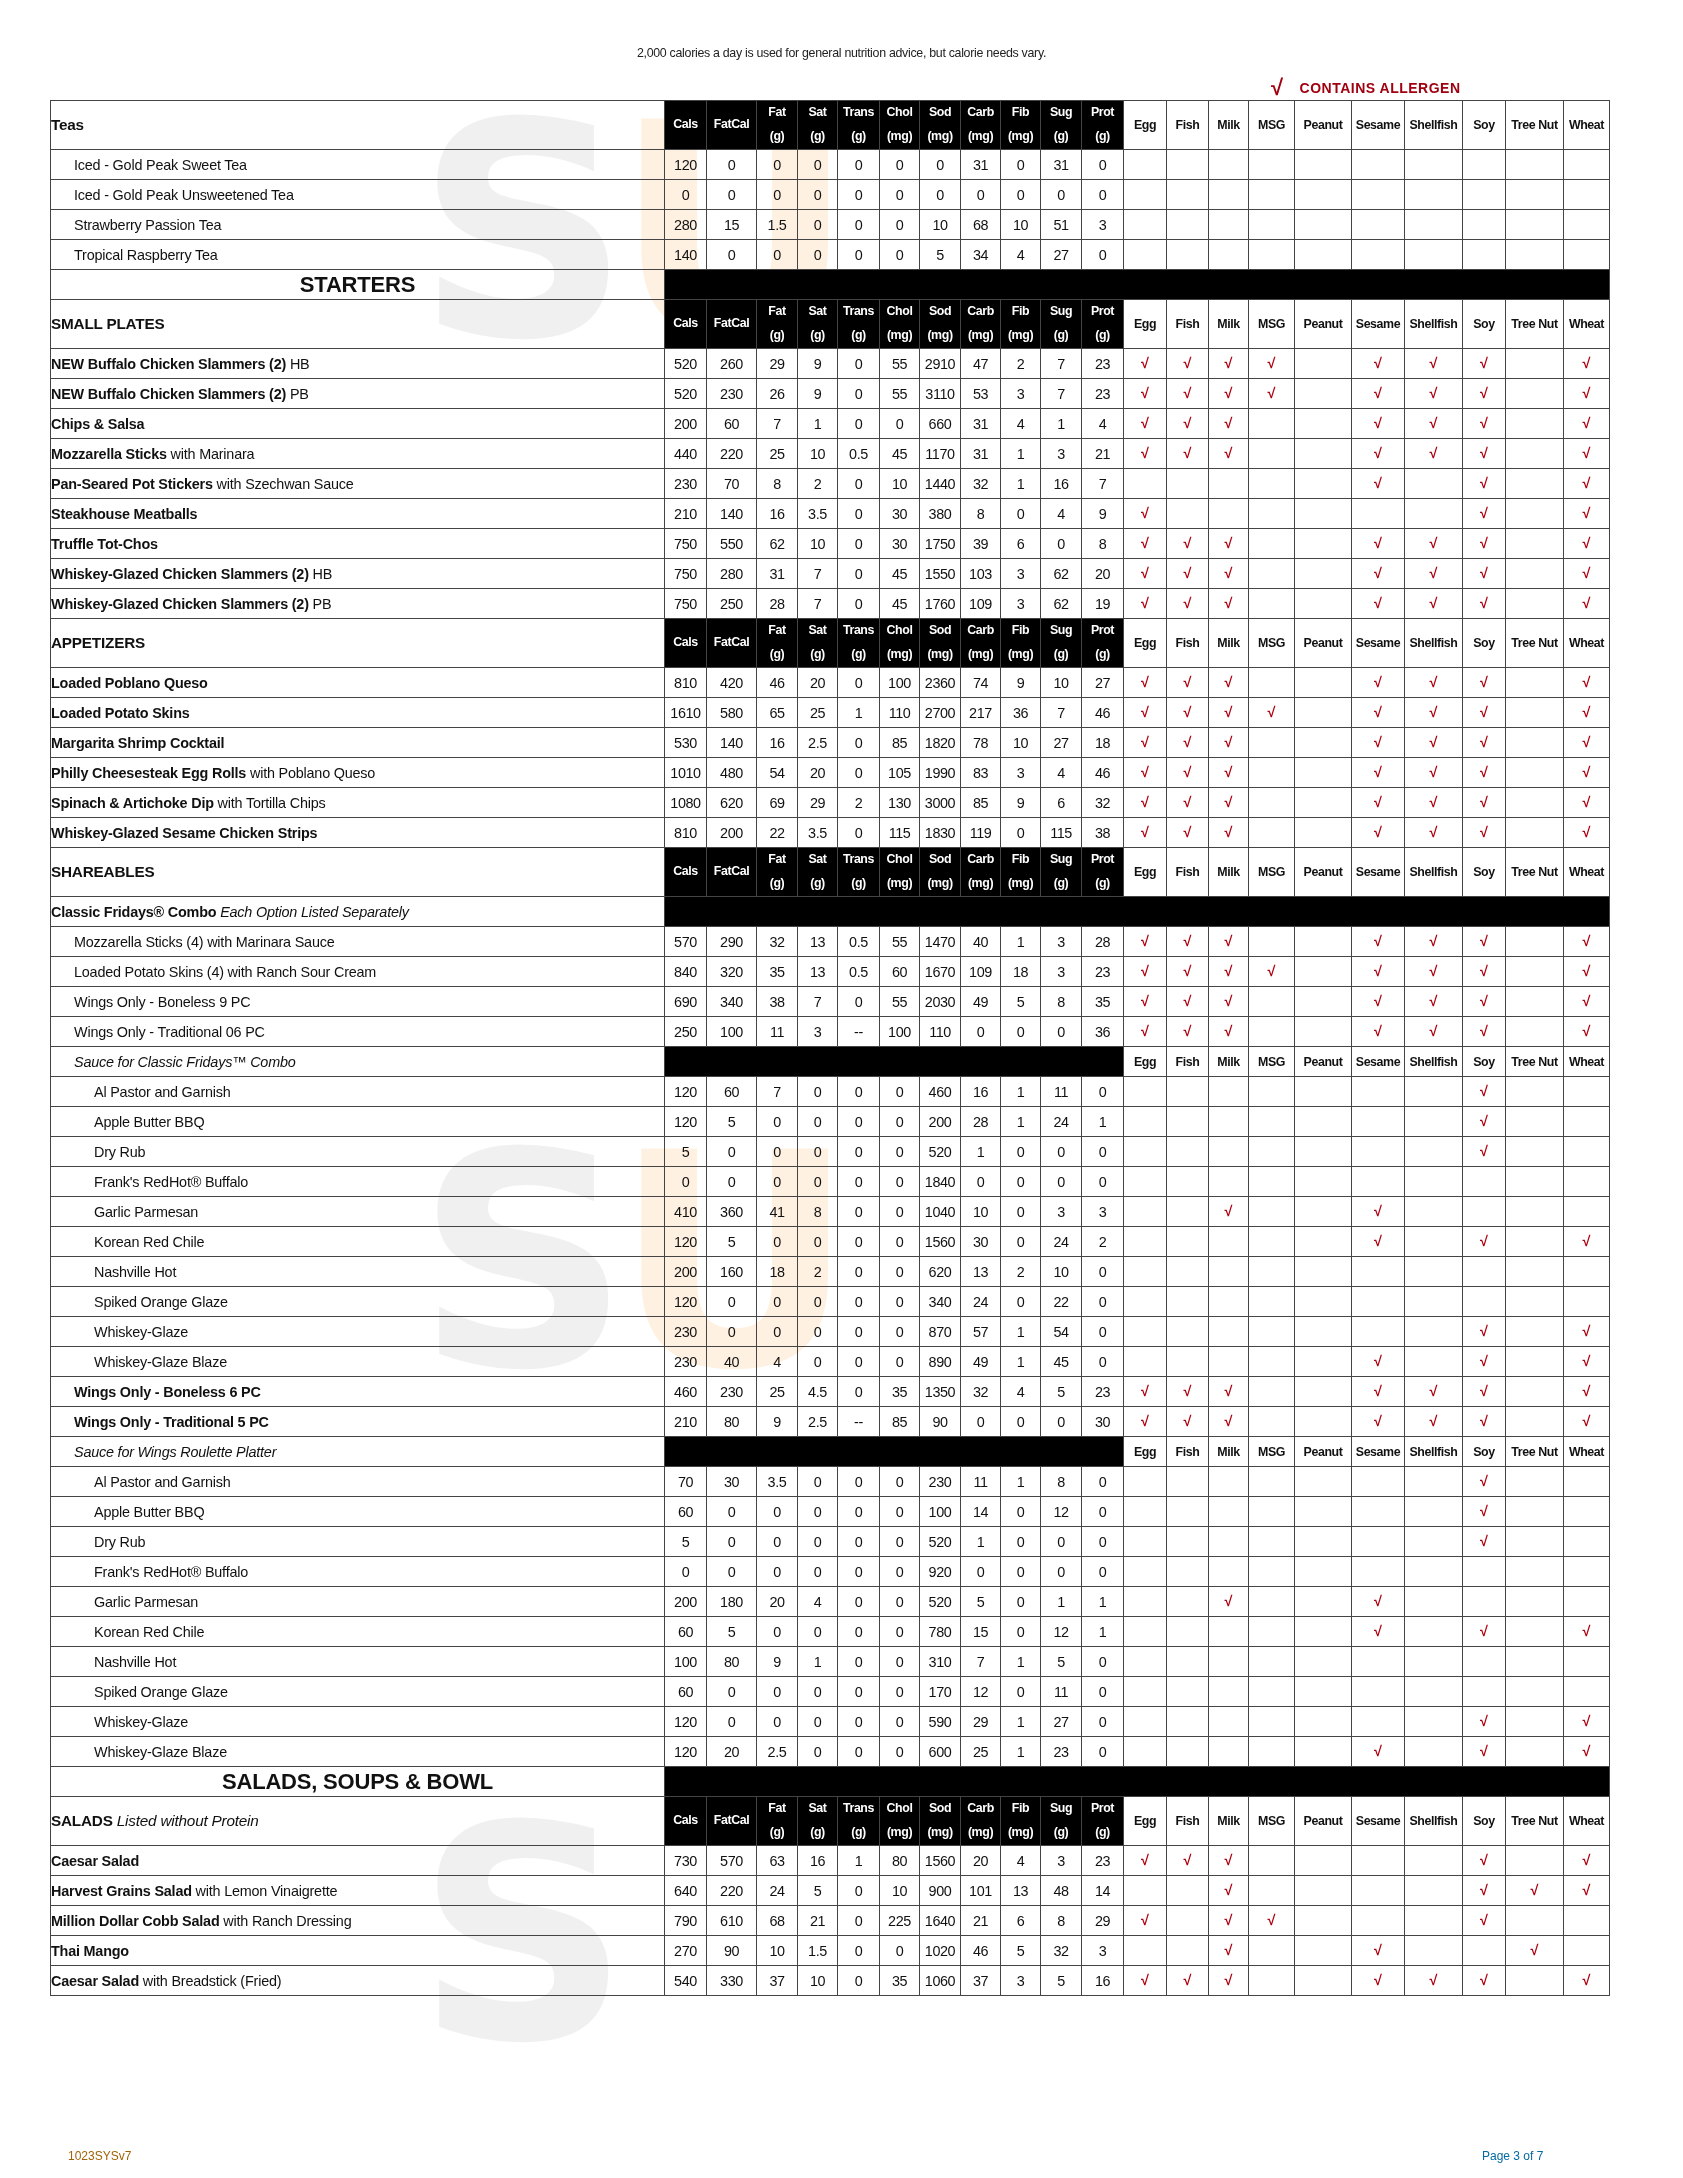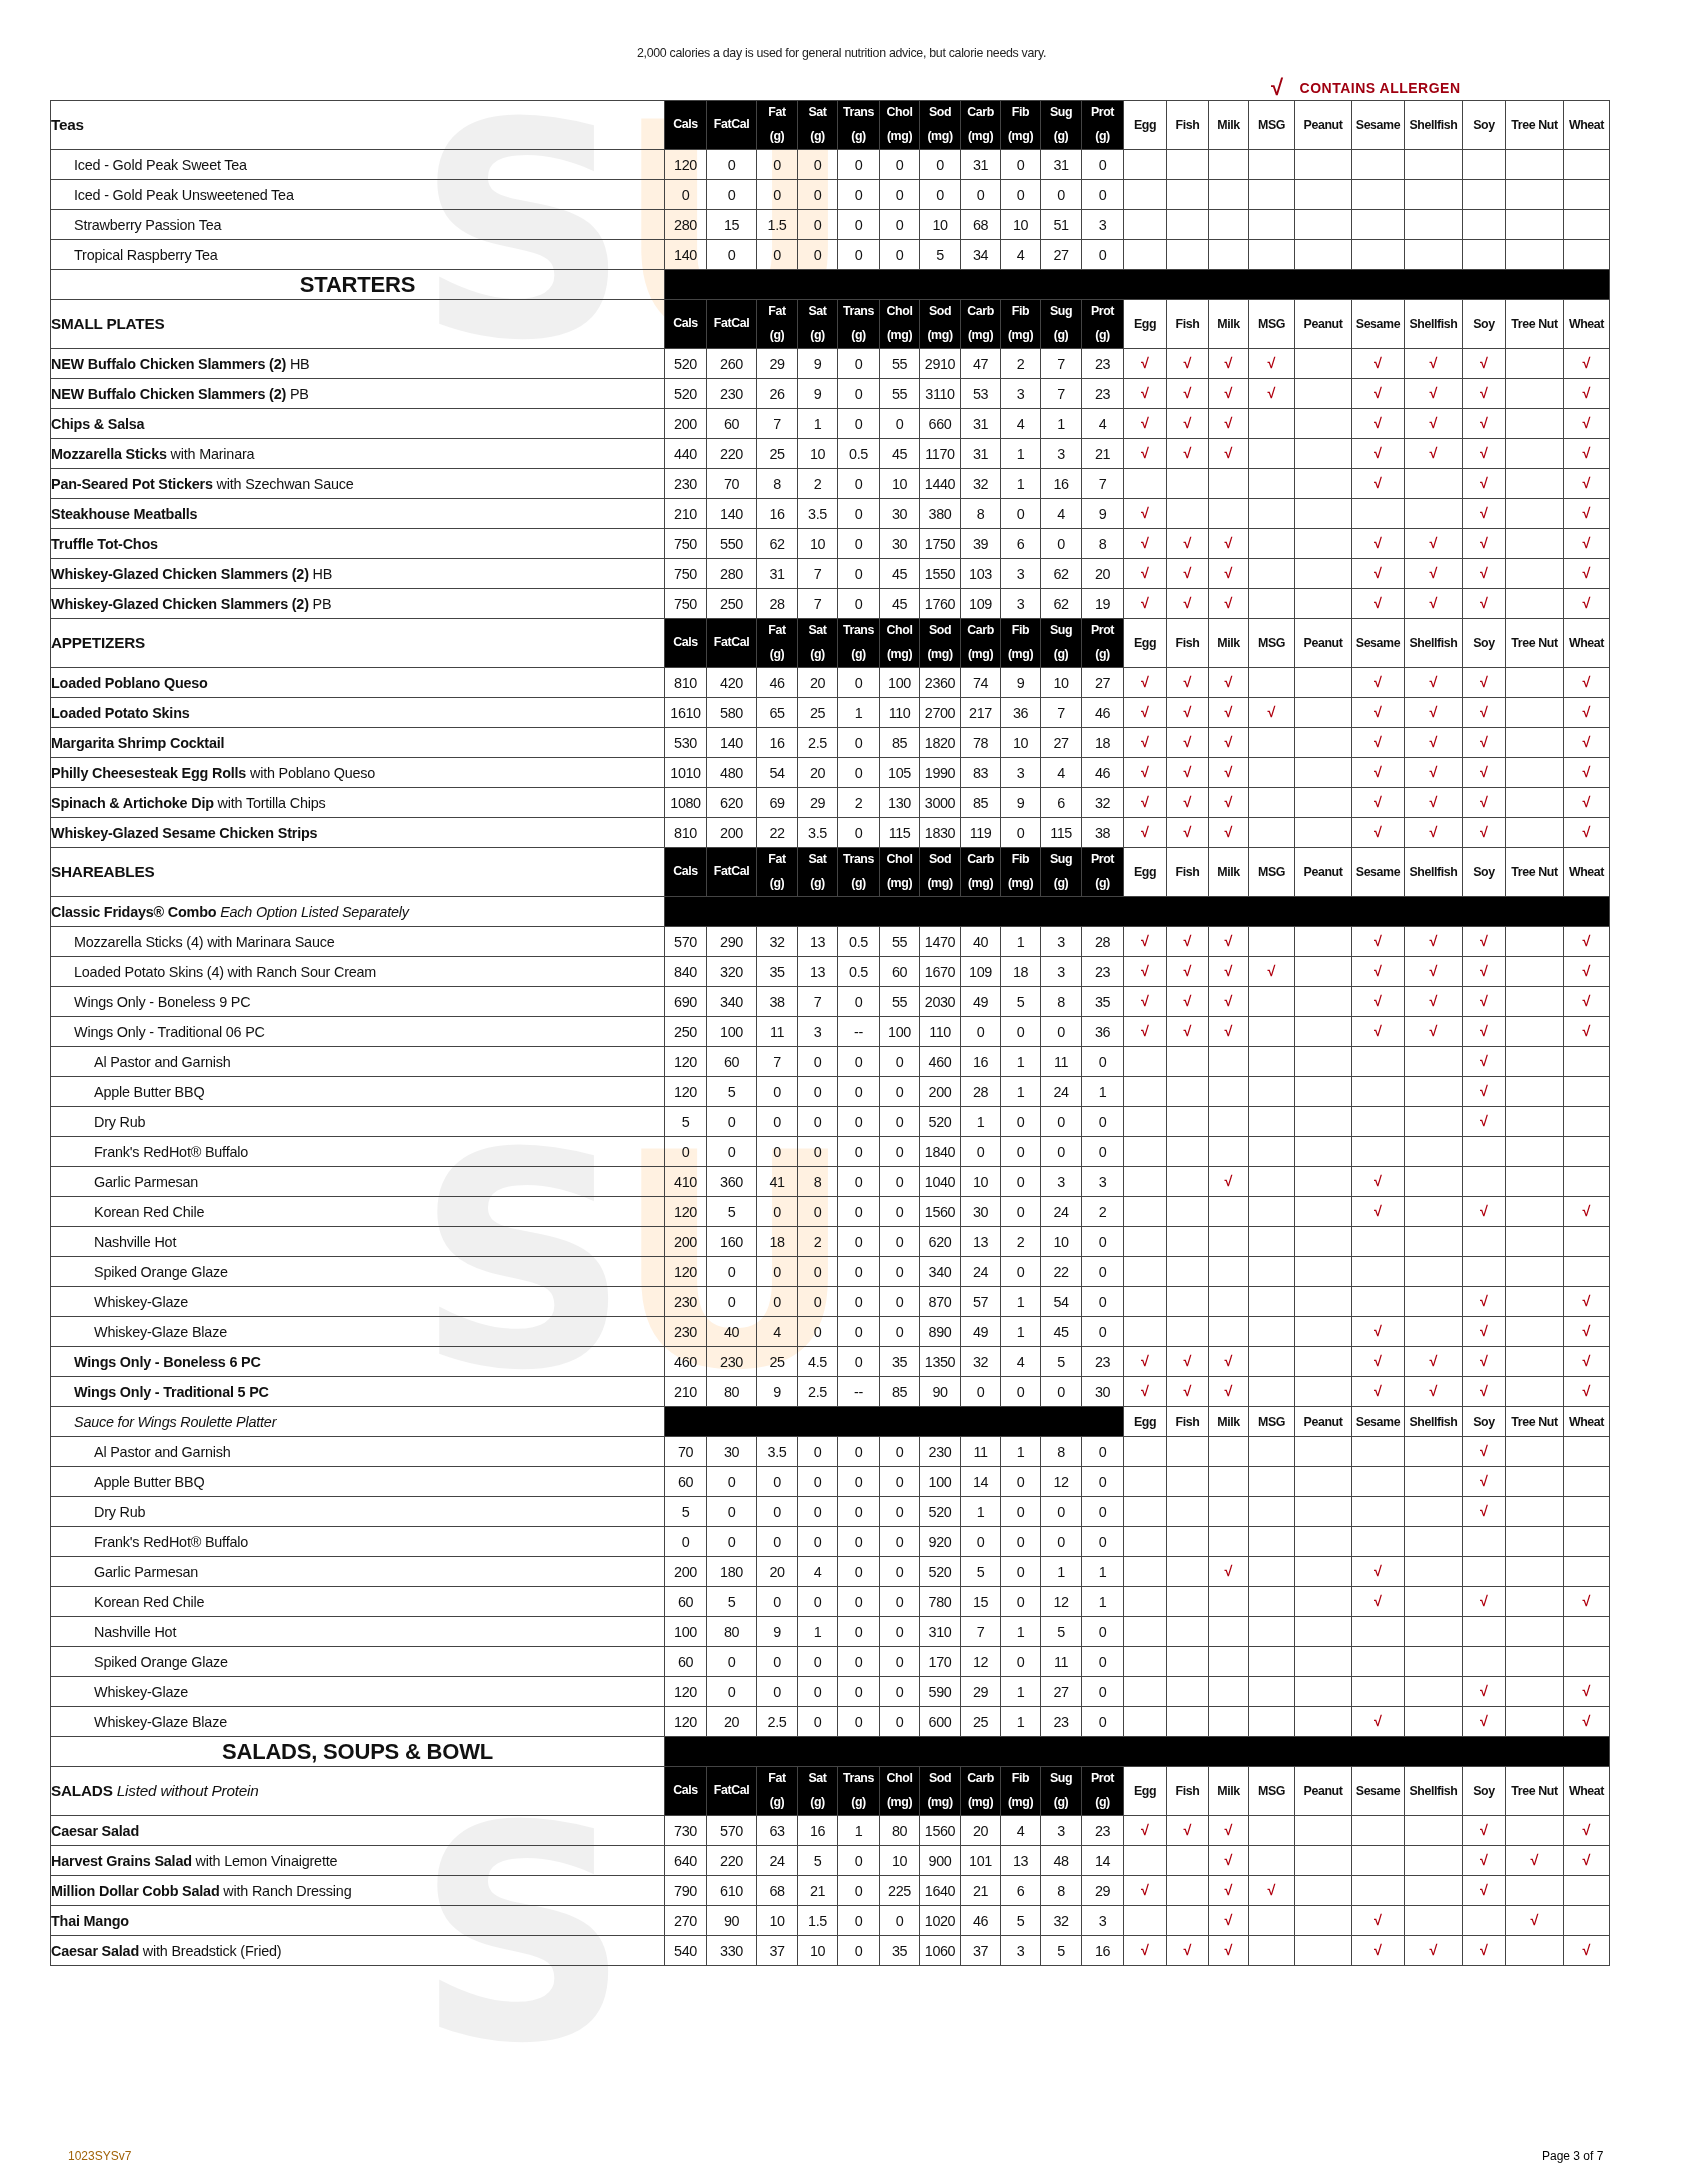--- a/index.html
+++ b/index.html
@@ -30,21 +30,21 @@
 
   tr.hdr td { height: 49px; }
   tr.hdr td.name { font-weight: bold; font-size: 15.3px; }
   td.blk { background: #000; color: #fff; border-color: #000; }
   tr.hdr td.blk { text-align: center; font-weight: bold; font-size: 12.4px; line-height: 1.9; letter-spacing: -0.4px; }
   tr.hdr td.alghd, tr.subhdr td.alghd { text-align: center; font-weight: bold; font-size: 12.4px; letter-spacing: -0.4px; }
   tr.section td.name { text-align: center; font-weight: bold; font-size: 22px; }
   tr.subhdr td.name { font-size: 14.4px; }
 
   .footer-left { position: absolute; top: 2149px; left: 68px; font-size: 12px; color: #a16207; }
-  .footer-right { position: absolute; top: 2149px; left: 1542px; font-size: 12px; color: #000000; }
+  .footer-right { position: absolute; top: 2149px; left: 1482px; font-size: 12px; color: #0369a1; }
 </style>
 </head>
 <body>
 
 <div class="watermark wm-s" style="left:416px; top:59px;">S</div>
 <div class="watermark wm-u" style="left:614px; top:59px;">U</div>
 <div class="watermark wm-s" style="left:416px; top:1089px;">S</div>
 <div class="watermark wm-u" style="left:614px; top:1089px;">U</div>
 <div class="watermark wm-s" style="left:416px; top:1762px;">S</div>
 
@@ -730,20 +730,34 @@
         <td class="alg"><span>√</span></td>
         <td class="alg"><span>√</span></td>
         <td class="alg"></td>
         <td class="alg"></td>
         <td class="alg"><span>√</span></td>
         <td class="alg"><span>√</span></td>
         <td class="alg"><span>√</span></td>
         <td class="alg"></td>
         <td class="alg"><span>√</span></td>
       </tr>
+      <tr class="subhdr">
+        <td class="name ind1 i">Sauce for Classic Fridays™ Combo</td>
+        <td class="blk" colspan="11"></td>
+        <td class="alghd">Egg</td>
+        <td class="alghd">Fish</td>
+        <td class="alghd">Milk</td>
+        <td class="alghd">MSG</td>
+        <td class="alghd">Peanut</td>
+        <td class="alghd">Sesame</td>
+        <td class="alghd">Shellfish</td>
+        <td class="alghd">Soy</td>
+        <td class="alghd">Tree Nut</td>
+        <td class="alghd">Wheat</td>
+      </tr>
       <tr>
         <td class="name ind2"><span>Al Pastor and Garnish</span></td>
         <td class="num first">120</td>
         <td class="num">60</td>
         <td class="num">7</td>
         <td class="num">0</td>
         <td class="num">0</td>
         <td class="num">0</td>
         <td class="num">460</td>
         <td class="num">16</td>

